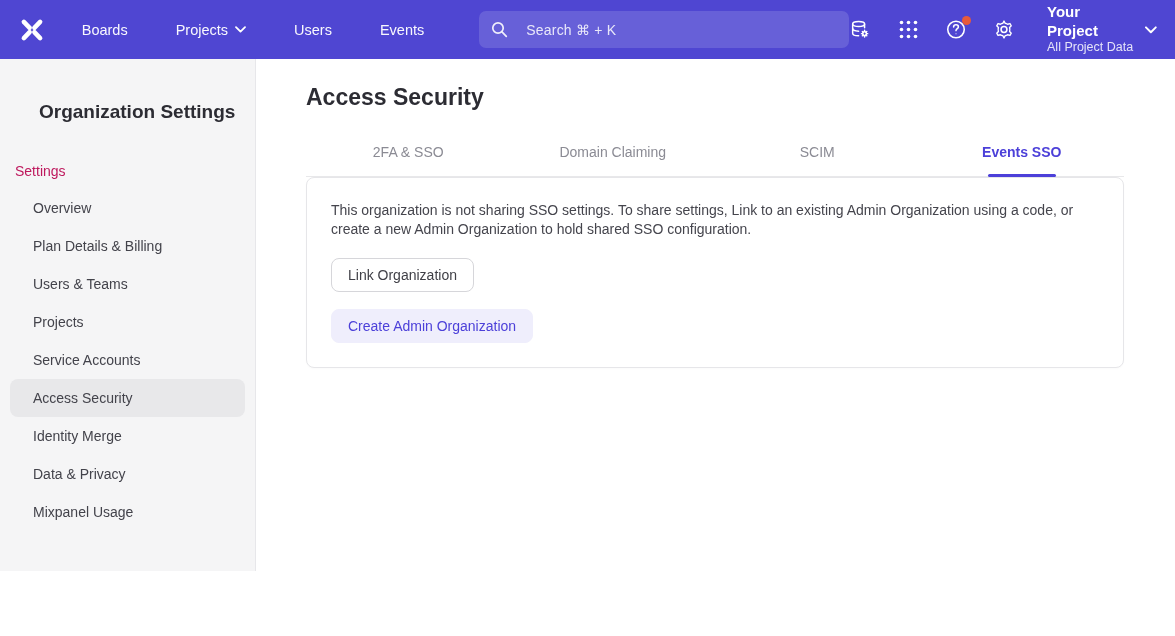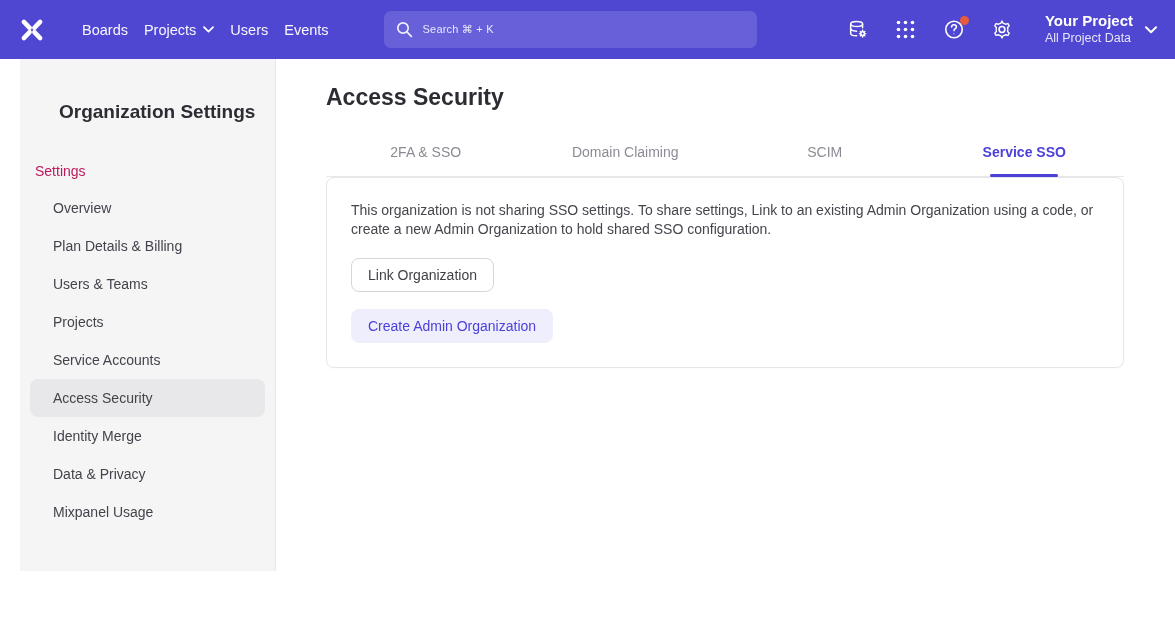--- a/index.html
+++ b/index.html
@@ -5,38 +5,38 @@
   * { margin:0; padding:0; box-sizing:border-box; }
   html,body { width:1175px; height:636px; overflow:hidden; }
   body { font-family:"Liberation Sans", sans-serif; background:#ffffff; }
 
   
   .navbar {
     height:59px; background:#4f46d2; display:flex; align-items:center;
     padding:0 18px 0 16px; color:#fff;
   }
   .logo { width:32px; height:30px; display:flex; align-items:center; justify-content:center; margin-right:34px; cursor:pointer; }
-  .nav-links { display:flex; gap:16px; }
+  .nav-links { display:flex; gap:48px; }
   .nav-link { font-size:14.5px; font-weight:500; color:rgba(255,255,255,0.96); cursor:pointer; display:flex; align-items:center; gap:7px; white-space:nowrap; }
   .search {
     margin-left:55px; width:373px; height:37px; background:rgba(255,255,255,0.14);
     border-radius:7px; display:flex; align-items:center; padding:0 12px; cursor:text;
   }
-  .search .placeholder { font-size:11px; color:rgba(255,255,255,0.85); margin-left:10px; letter-spacing:0.2px; }
+  .search .placeholder { font-size:14px; color:rgba(255,255,255,0.85); margin-left:18px; letter-spacing:0.2px; }
   .nav-right { margin-left:auto; display:flex; align-items:center; gap:26px; }
   .icon-btn { width:22px; height:22px; display:flex; align-items:center; justify-content:center; cursor:pointer; position:relative; }
   .icon-btn svg { display:block; }
   .notif-dot { position:absolute; top:-3px; right:-4px; width:9px; height:9px; border-radius:50%; background:#e85a3b; }
   .project-select { display:flex; align-items:center; gap:12px; margin-left:6px; cursor:pointer; }
   .project-text { display:flex; flex-direction:column; line-height:1.25; }
   .project-name { font-size:15px; font-weight:700; color:#fff; }
   .project-sub  { font-size:12.5px; font-weight:500; color:rgba(255,255,255,0.85); }
 
   
-  .page { display:flex; height:512px;padding-left:20px; }
+  .page { display:flex; height:512px; }
   .sidebar {
     width:256px; min-width:256px; background:#f5f5f6; border-right:1px solid #e7e7ea;
     padding-top:42px; height:100%;
   }
   .sidebar-title { font-size:19px; font-weight:700; color:#2c2c33; margin-left:39px; }
   .sidebar-section { font-size:14px; color:#be185d; margin:40px 0 10px 15px; }
   .side-item {
     height:38px; display:flex; align-items:center; padding-left:23px;
     margin:0 10px; border-radius:8px; font-size:14px; color:#43434b; cursor:pointer;
   }
@@ -174,21 +174,21 @@
     <div class="side-item">Mixpanel Usage</div>
   </div>
 
   <div class="main">
     <div class="page-title">Access Security</div>
 
     <div class="tabs">
       <div class="tab">2FA &amp; SSO</div>
       <div class="tab">Domain Claiming</div>
       <div class="tab">SCIM</div>
-      <div class="tab active">Service SSO</div>
+      <div class="tab active">Events SSO</div>
     </div>
 
     <div class="card">
       <div class="card-desc">This organization is not sharing SSO settings. To share settings, Link to an existing Admin Organization using a code, or create a new Admin Organization to hold shared SSO configuration.</div>
       <div class="btn-row">
         <button class="btn btn-outline">Link Organization</button>
       </div>
       <div class="btn-row" style="margin-top:17px;">
         <button class="btn btn-lavender">Create Admin Organization</button>
       </div>

